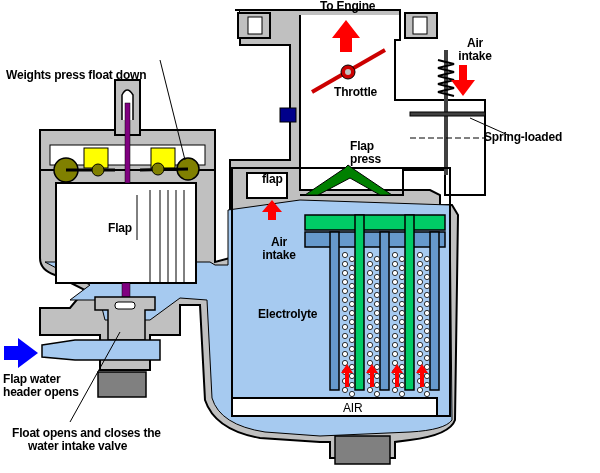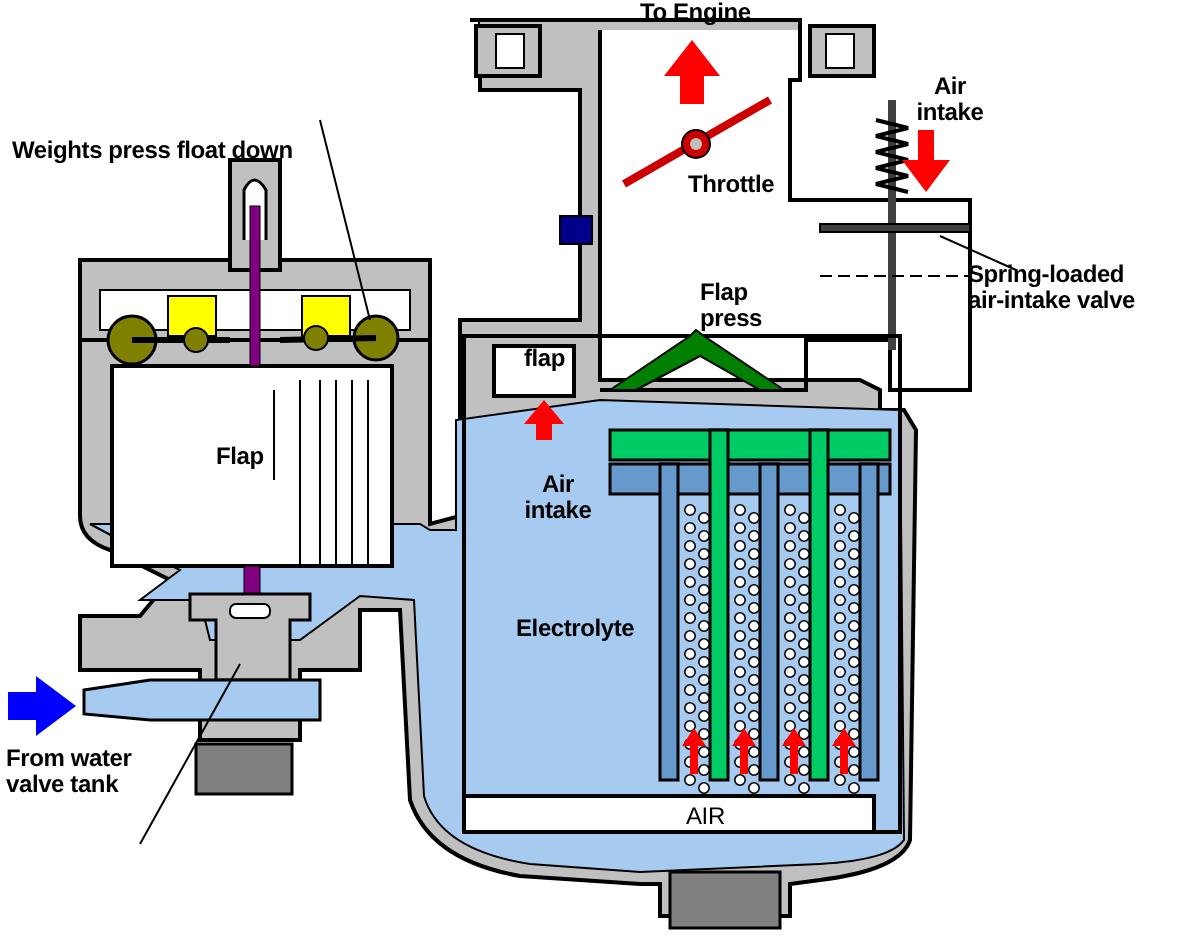--- a/index.html
+++ b/index.html
@@ -227,42 +227,42 @@
         <polygon points="395,387 399,387 399,373 403,373 397,364 391,373 395,373" fill="#ff0000"></polygon>
         <polygon points="420,387 424,387 424,373 428,373 422,364 416,373 420,373" fill="#ff0000"></polygon>
       </g>
 
   <line x1="160" y1="60" x2="185" y2="160" stroke="#000"></line>
   <line x1="470" y1="118" x2="508" y2="135" stroke="#000"></line>
   <line x1="70" y1="422" x2="120" y2="332" stroke="#000"></line>
 </svg>
 
 <div class="lbl" style="left:320px;top:0px;">To Engine</div>
-<div class="lbl" style="left:344px;top:86px;">Throttle</div>
+<div class="lbl" style="left:334px;top:86px;">Throttle</div>
 <div class="lbl c" style="left:455px;top:37px;width:40px;">
   <span>Air</span><br>
   <span>intake</span>
 </div>
 <div class="lbl" style="left:6px;top:69px;">Weights press float down</div>
 <div class="lbl" style="left:350px;top:140px;">
   <span>Flap</span><br>
   <span>press</span>
 </div>
 <div class="lbl" style="left:262px;top:173px;">flap</div>
 <div class="lbl c" style="left:258px;top:236px;width:42px;">
   <span>Air</span><br>
   <span>intake</span>
 </div>
 <div class="lbl" style="left:108px;top:222px;">Flap</div>
 <div class="lbl" style="left:484px;top:131px;">
   <span>Spring-loaded</span><br>
-  <span>air-intake valve</span>
 </div>
 <div class="lbl" style="left:258px;top:308px;">Electrolyte</div>
 <div class="lbl" style="left:3px;top:373px;">
-  <span>From water</span><br>
-  <span>valve tank</span>
+  <span>Flap water</span><br>
+  <span>header opens</span>
 </div>
 <div class="lbl" style="left:12px;top:427px;">
-  <br>
+  <span>Float opens and closes the</span><br>
+  <span style="padding-left:16px">water intake valve</span>
 </div>
 <div class="lbl" style="left:343px;top:402px;font-weight:normal;">AIR</div>
 </div>
 
 </body></html>

